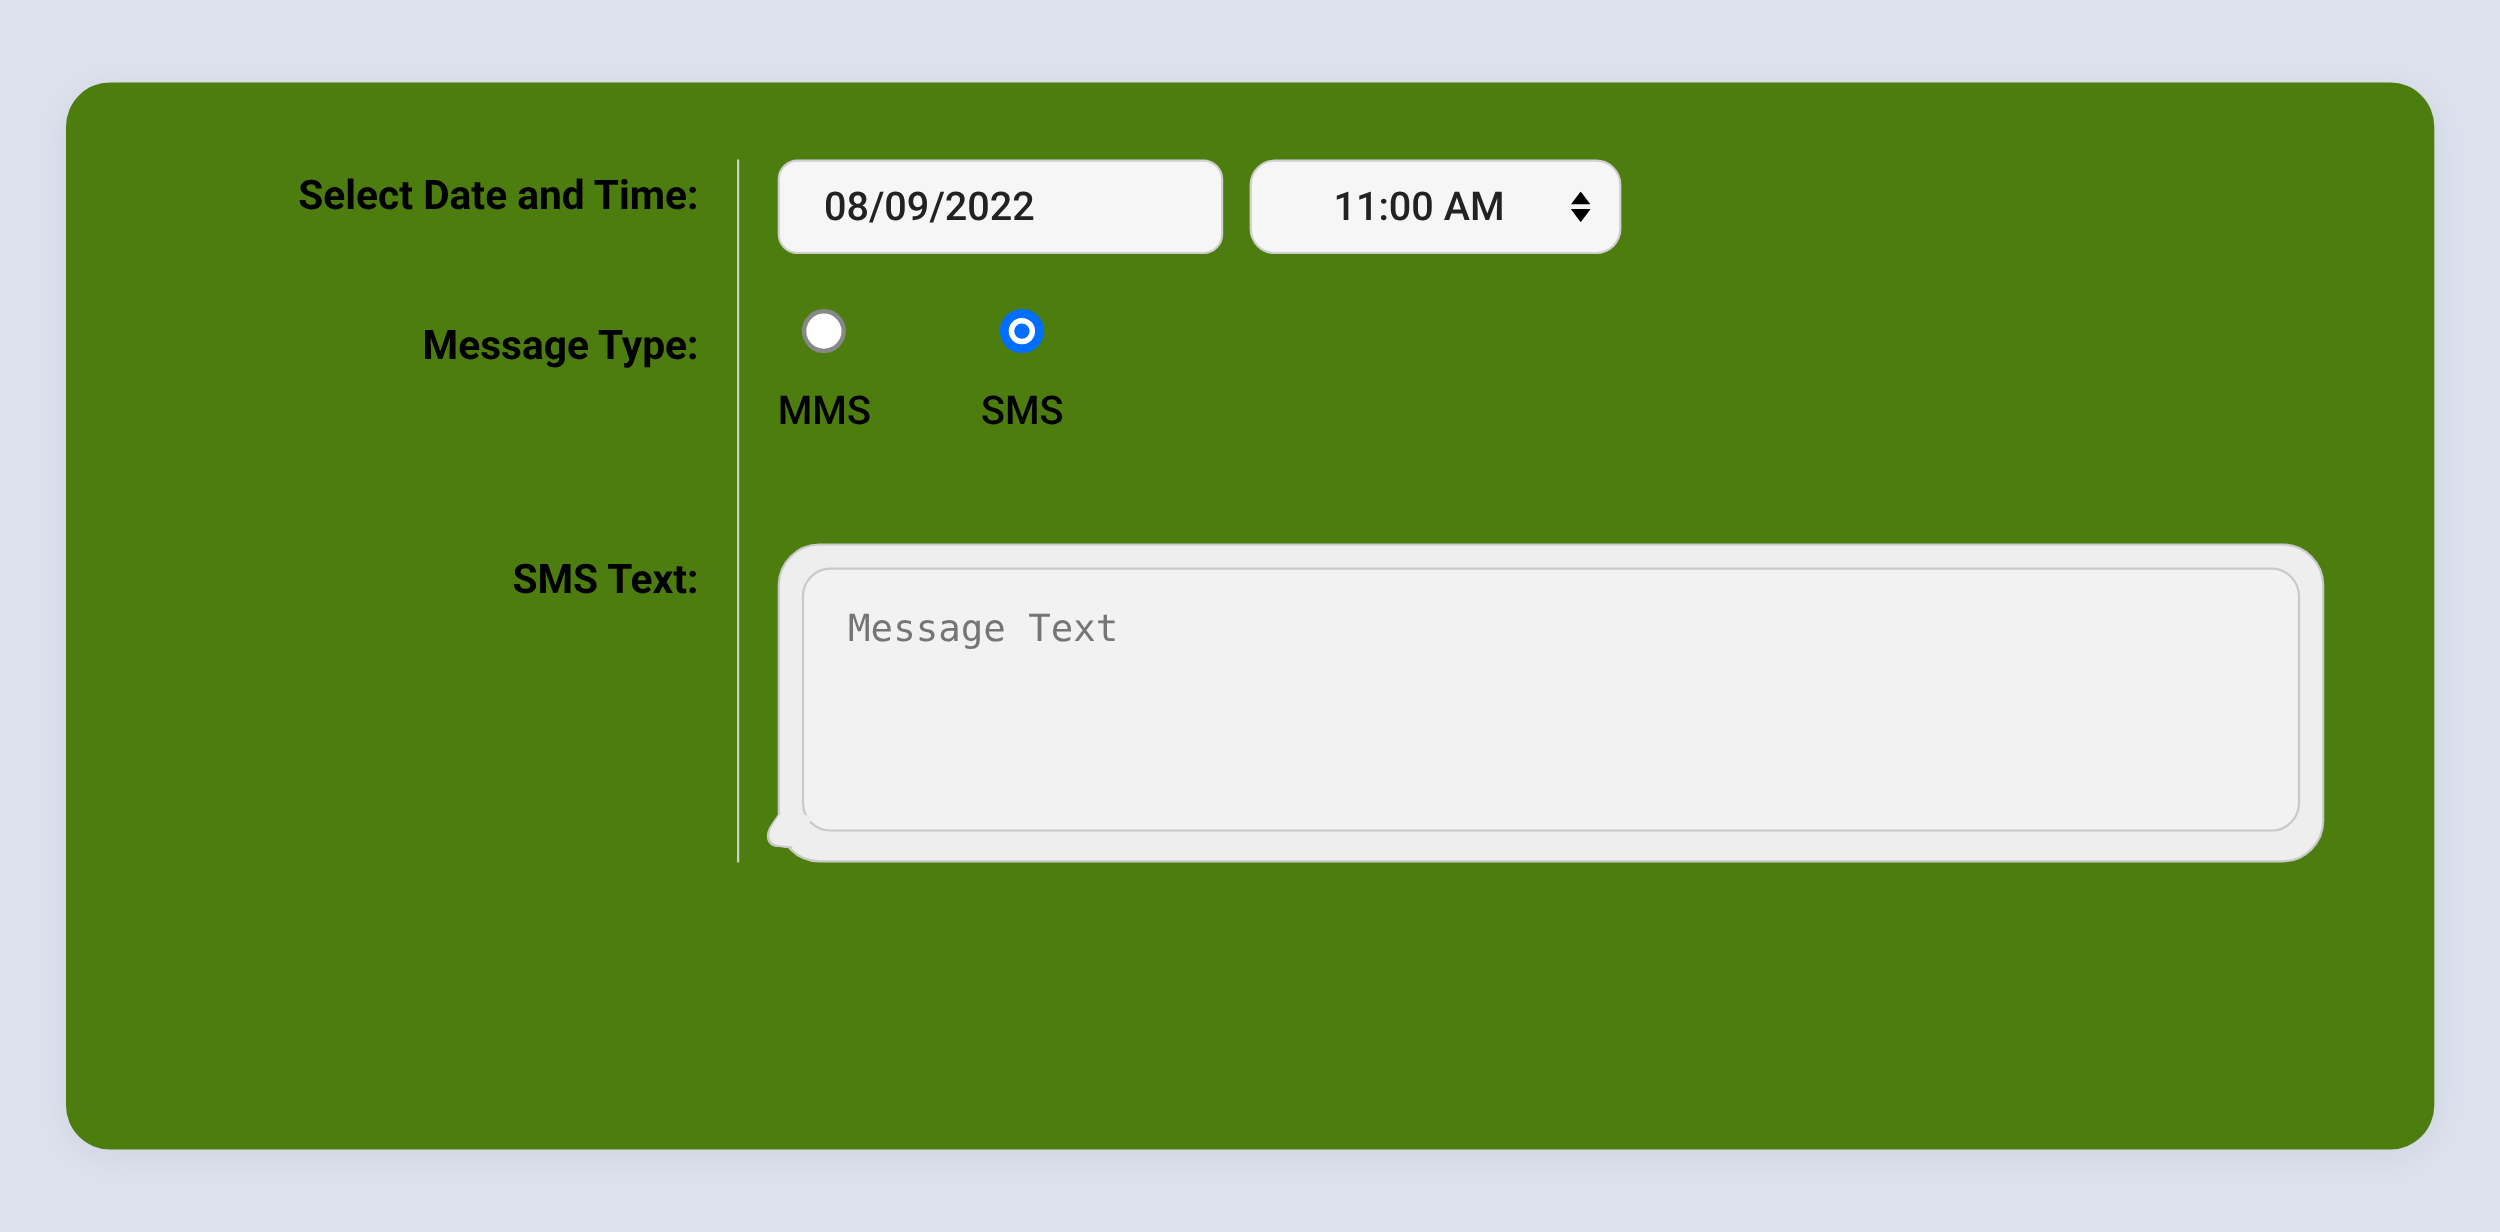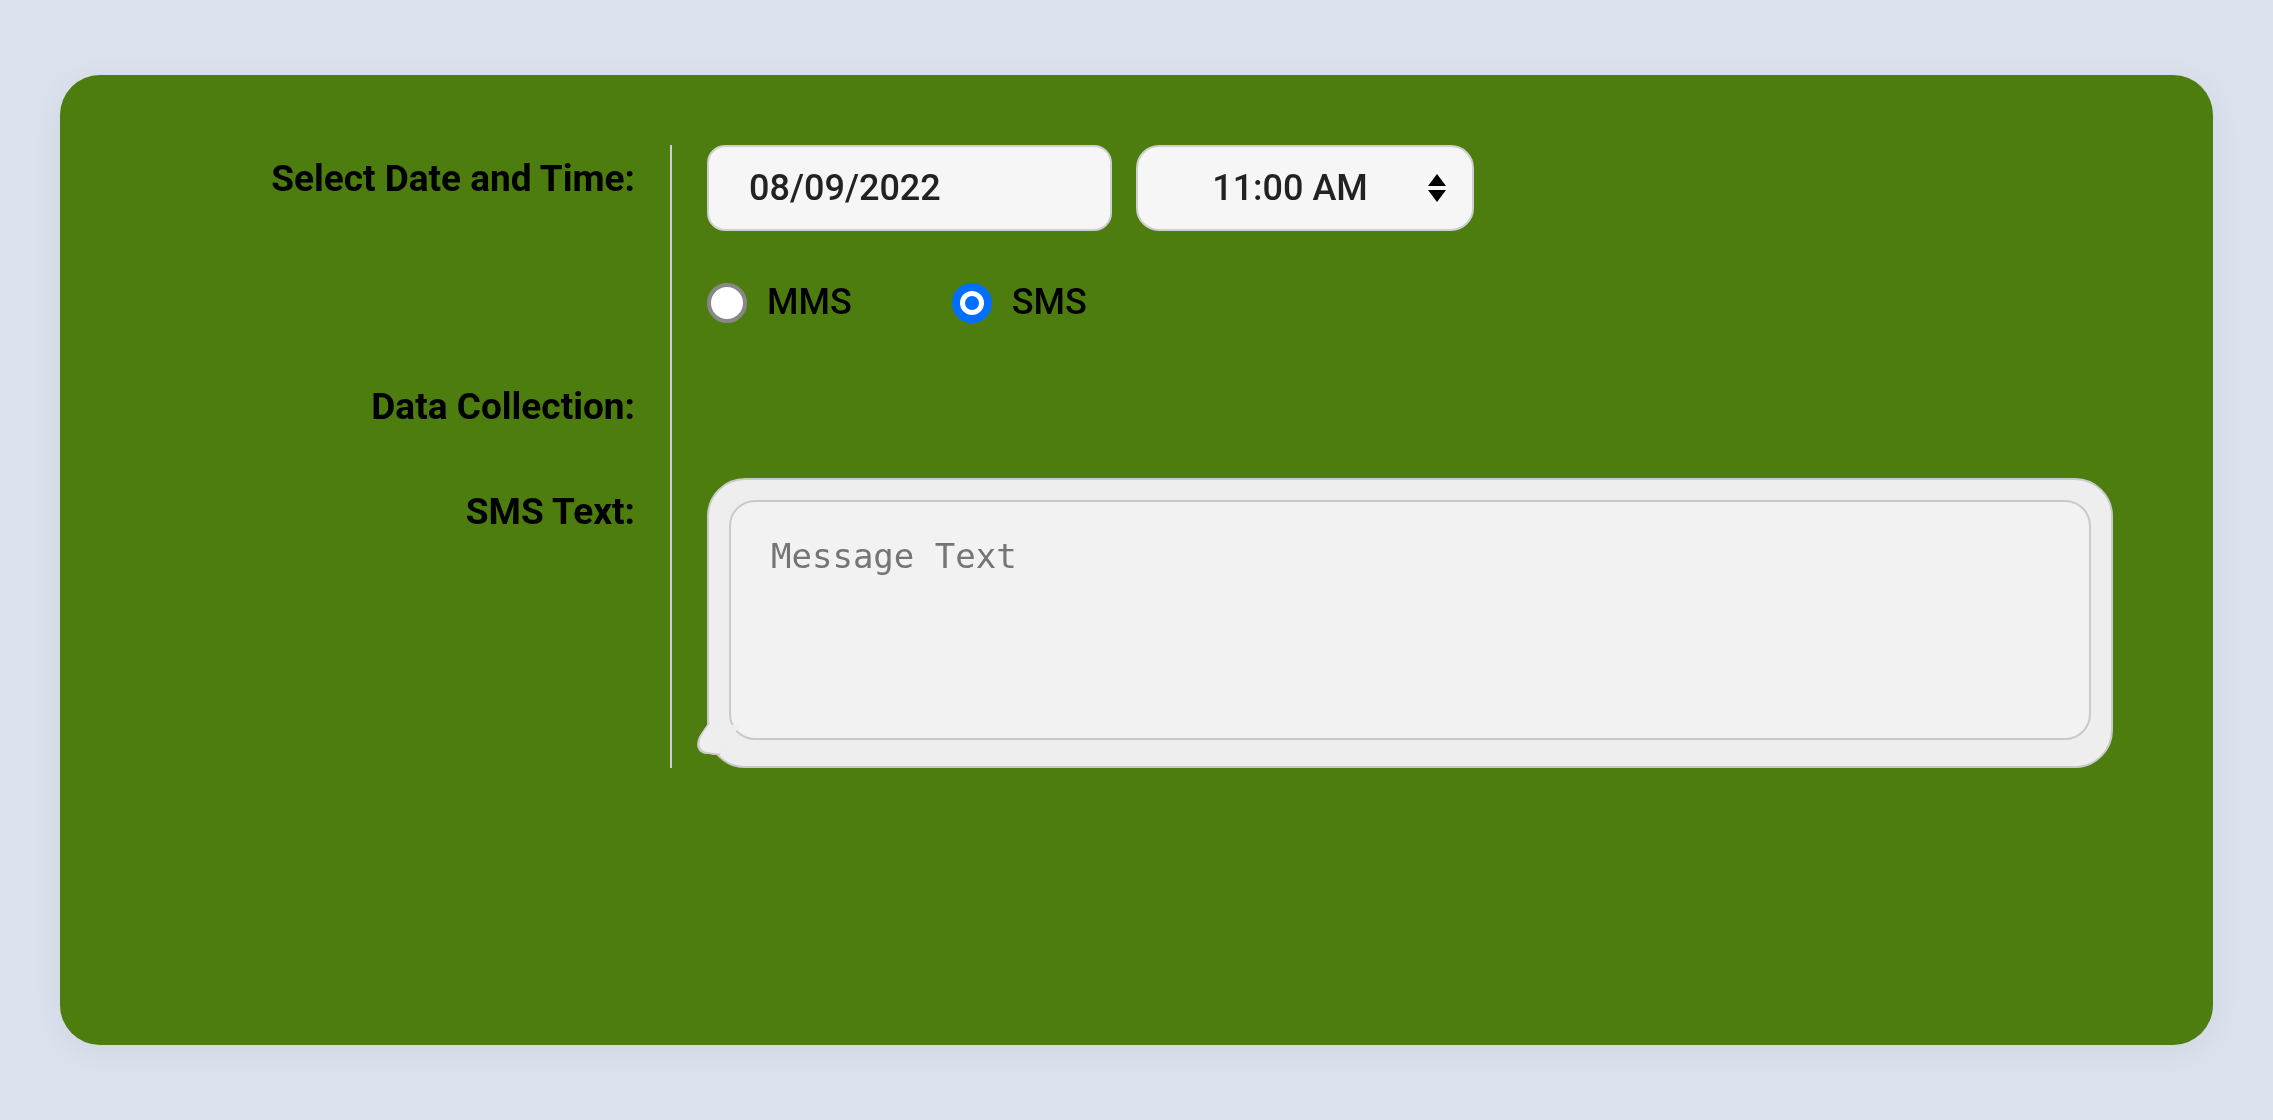--- a/index.html
+++ b/index.html
@@ -74,21 +74,21 @@
       top: 50%;
       transform: translateY(-50%);
       display: flex;
       flex-direction: column;
       gap: 4px;
     }
     .stepper-icon svg { display: block; }
 
     
     .radio-group { display: flex; gap: 100px; align-items: center; padding-top: 0; }
-    .radio { display: inline-flex; align-items: flex-end; gap: 20px; cursor: pointer; }
+    .radio { display: inline-flex; align-items: center; gap: 31px; cursor: pointer; flex-direction: column; }
     .radio-circle {
       width: 40px; height: 40px; border-radius: 50%;
       border: 4px solid #888; background: #fff;
       display: inline-flex; align-items: center; justify-content: center;
     }
     .radio.selected .radio-circle { border: 8px solid #006fff; }
     .radio.selected .radio-circle::after {
       content: ""; width: 14px; height: 14px; border-radius: 50%; background: #006fff;
     }
     .radio-label { font-size: 36px; font-weight: 500; color: #000; }
@@ -148,32 +148,32 @@
           <svg width="18" height="12" viewBox="0 0 18 12">
               <polygon points="9,0 18,12 0,12" fill="#000"></polygon>
             </svg>
           <svg width="18" height="12" viewBox="0 0 18 12">
               <polygon points="0,0 18,0 9,12" fill="#000"></polygon>
             </svg>
         </span>
       </div>
     </div>
 
+    <div class="label-col row2">Message Type:</div>
     <div class="controls-col row2 radio-group">
       <label class="radio">
         <span class="radio-circle"></span>
         <span class="radio-label">MMS</span>
       </label>
       <label class="radio selected">
         <span class="radio-circle"></span>
         <span class="radio-label">SMS</span>
       </label>
     </div>
 
-    <div class="label-col row3">Data Collection:</div>
 
     <div class="label-col row4">SMS Text:</div>
     <div class="controls-col row4" style="padding-top:0;">
       <div class="bubble-wrap">
         <div class="bubble">
           <textarea class="bubble-inner" placeholder="Message Text" style=""></textarea>
         </div>
       </div>
     </div>
 

